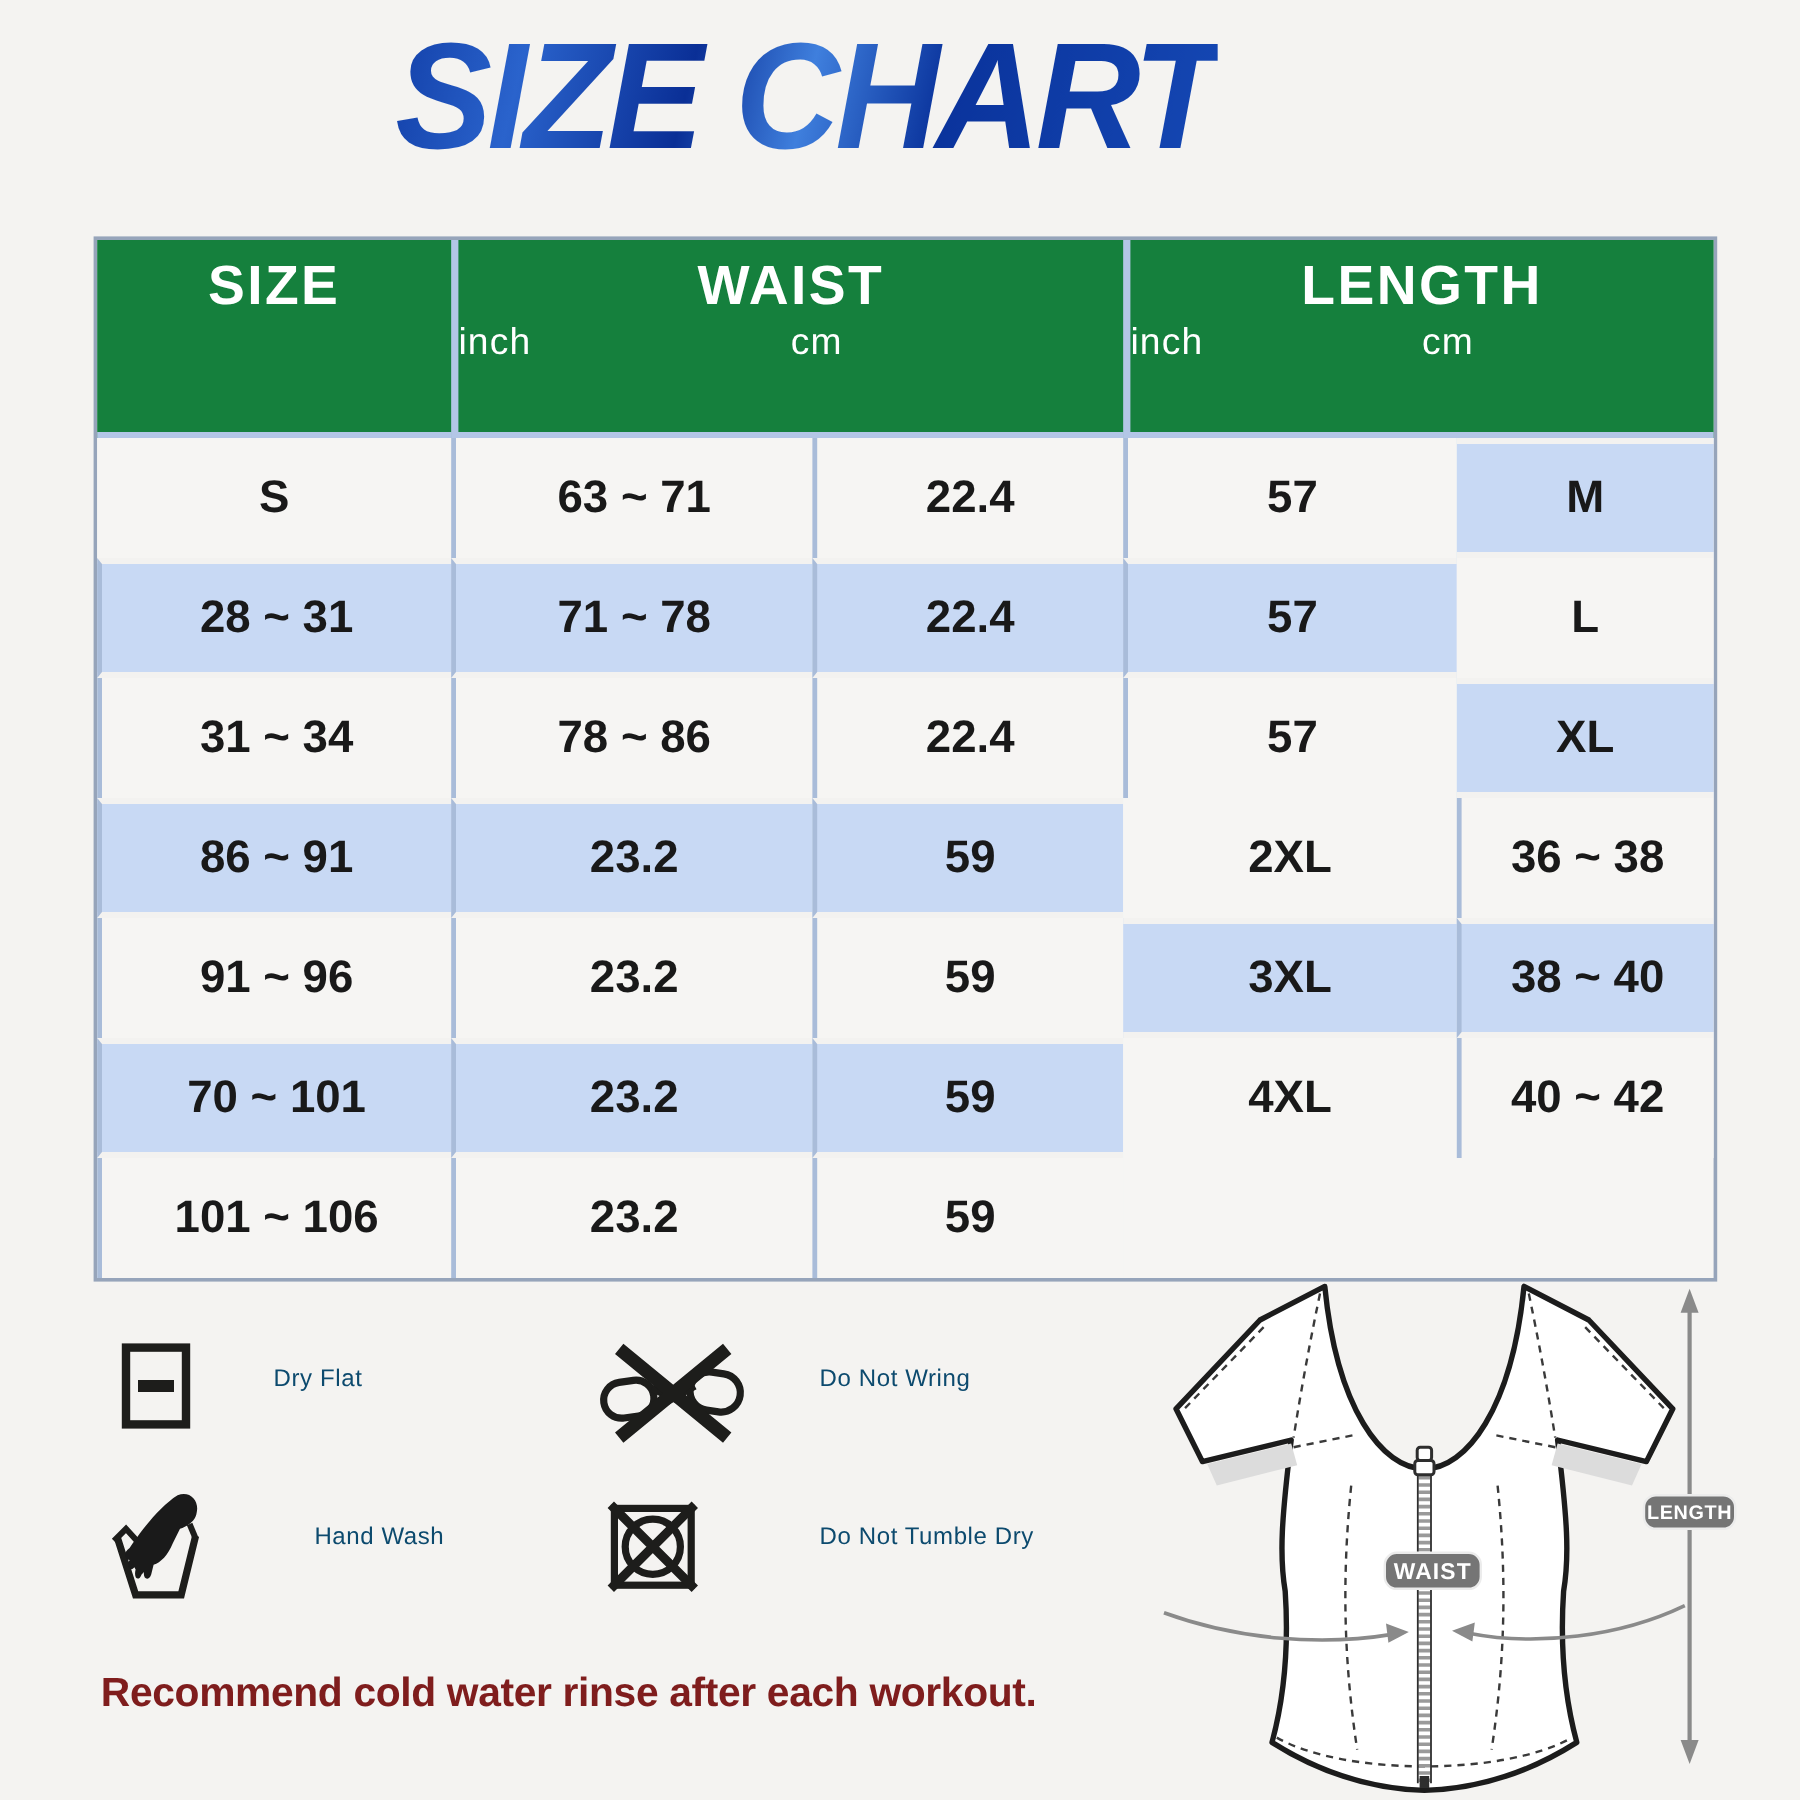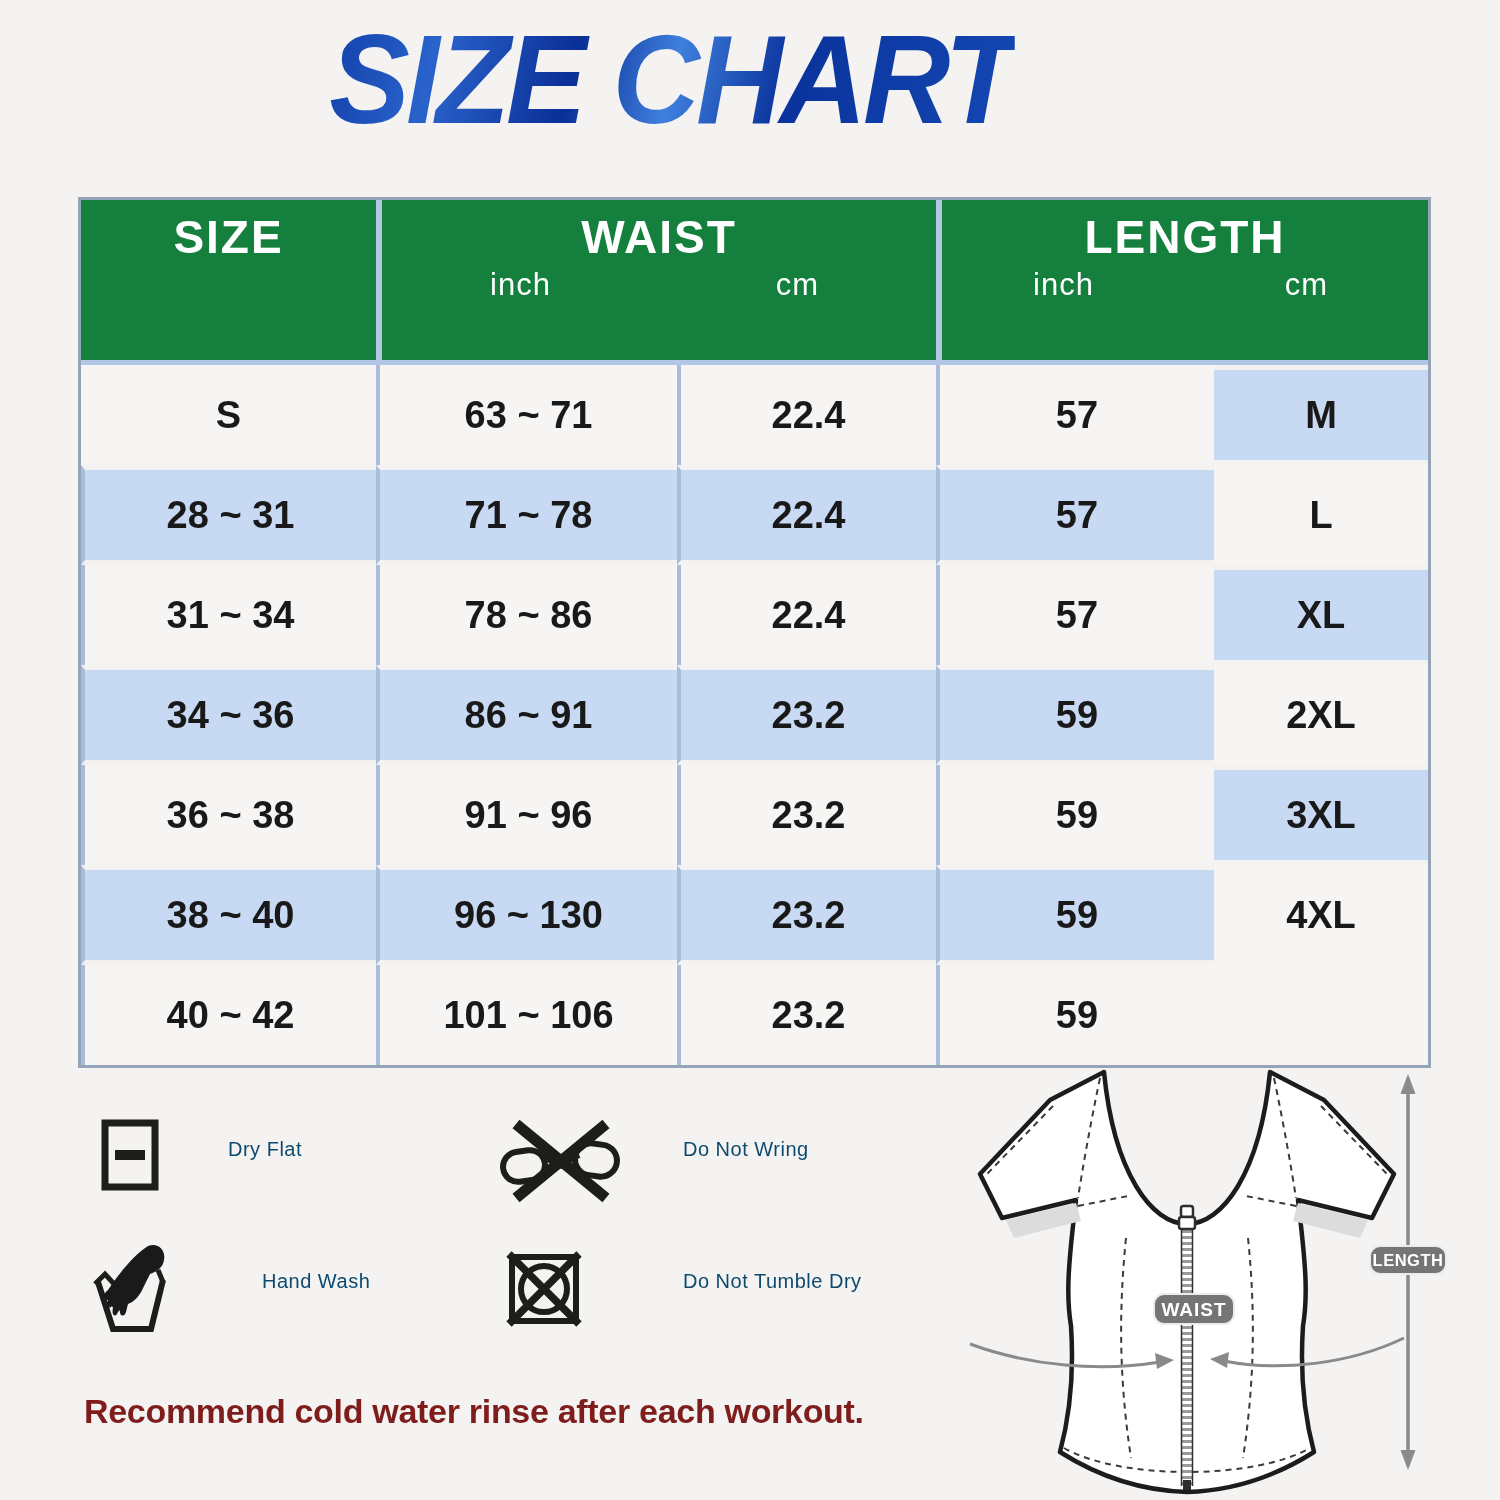--- a/index.html
+++ b/index.html
@@ -19,21 +19,21 @@
   .size-table{position:absolute;left:78px;top:197px;display:grid;
               grid-template-columns:295px 301px 259px 278px 214px;
               border:3px solid #96a4ba;background:#f6f5f3;}
   .hcell{background:#15803d;color:#fff;height:165px;box-sizing:border-box;
          display:flex;flex-direction:column;align-items:center;padding-top:12px;
          border-bottom:5px solid #b3c6e6;}
   .hcell.gsep{border-left:6px solid #b3c6e6;}
   .hc1{grid-column:1;} .hc2{grid-column:2/4;} .hc3{grid-column:4/6;}
   .hmain{font-size:46px;font-weight:bold;letter-spacing:2px;line-height:1.1;}
   .hunits{display:flex;width:100%;margin-top:4px;}
-  .hunits span{flex:1;text-align:center;font-size:31px;font-weight:normal;letter-spacing:1px;}
+  .hunits span{flex:1;font-size:31px;font-weight:normal;letter-spacing:1px;}
   .cell{height:100px;box-sizing:border-box;display:flex;align-items:center;justify-content:center;
         font-size:38px;font-weight:bold;color:#191919;background:#f6f5f3;}
   .cell.sep{border-left:4px solid #a9bcd9;}
   .cell.blue{background:#c8d9f4;border-top:5px solid #f3f2f0;border-bottom:5px solid #f3f2f0;}
 
   
   .care-icon{position:absolute;}
   .care-label{position:absolute;font-size:20px;color:#0c4a6e;letter-spacing:.5px;}
 
   
@@ -82,34 +82,33 @@
     <div class="cell blue sep">22.4</div>
     <div class="cell blue sep">57</div>
 
     <div class="cell">L</div>
     <div class="cell sep">31 ~ 34</div>
     <div class="cell sep">78 ~ 86</div>
     <div class="cell sep">22.4</div>
     <div class="cell sep">57</div>
 
     <div class="cell blue">XL</div>
-    <div class="cell blue sep">34 ~ 36</div>
     <div class="cell blue sep">86 ~ 91</div>
     <div class="cell blue sep">23.2</div>
     <div class="cell blue sep">59</div>
 
     <div class="cell">2XL</div>
     <div class="cell sep">36 ~ 38</div>
     <div class="cell sep">91 ~ 96</div>
     <div class="cell sep">23.2</div>
     <div class="cell sep">59</div>
 
     <div class="cell blue">3XL</div>
     <div class="cell blue sep">38 ~ 40</div>
-    <div class="cell blue sep">96 ~ 130</div>
+    <div class="cell blue sep">70 ~ 101</div>
     <div class="cell blue sep">23.2</div>
     <div class="cell blue sep">59</div>
 
     <div class="cell">4XL</div>
     <div class="cell sep">40 ~ 42</div>
     <div class="cell sep">101 ~ 106</div>
     <div class="cell sep">23.2</div>
     <div class="cell sep">59</div>
   </div>
 

